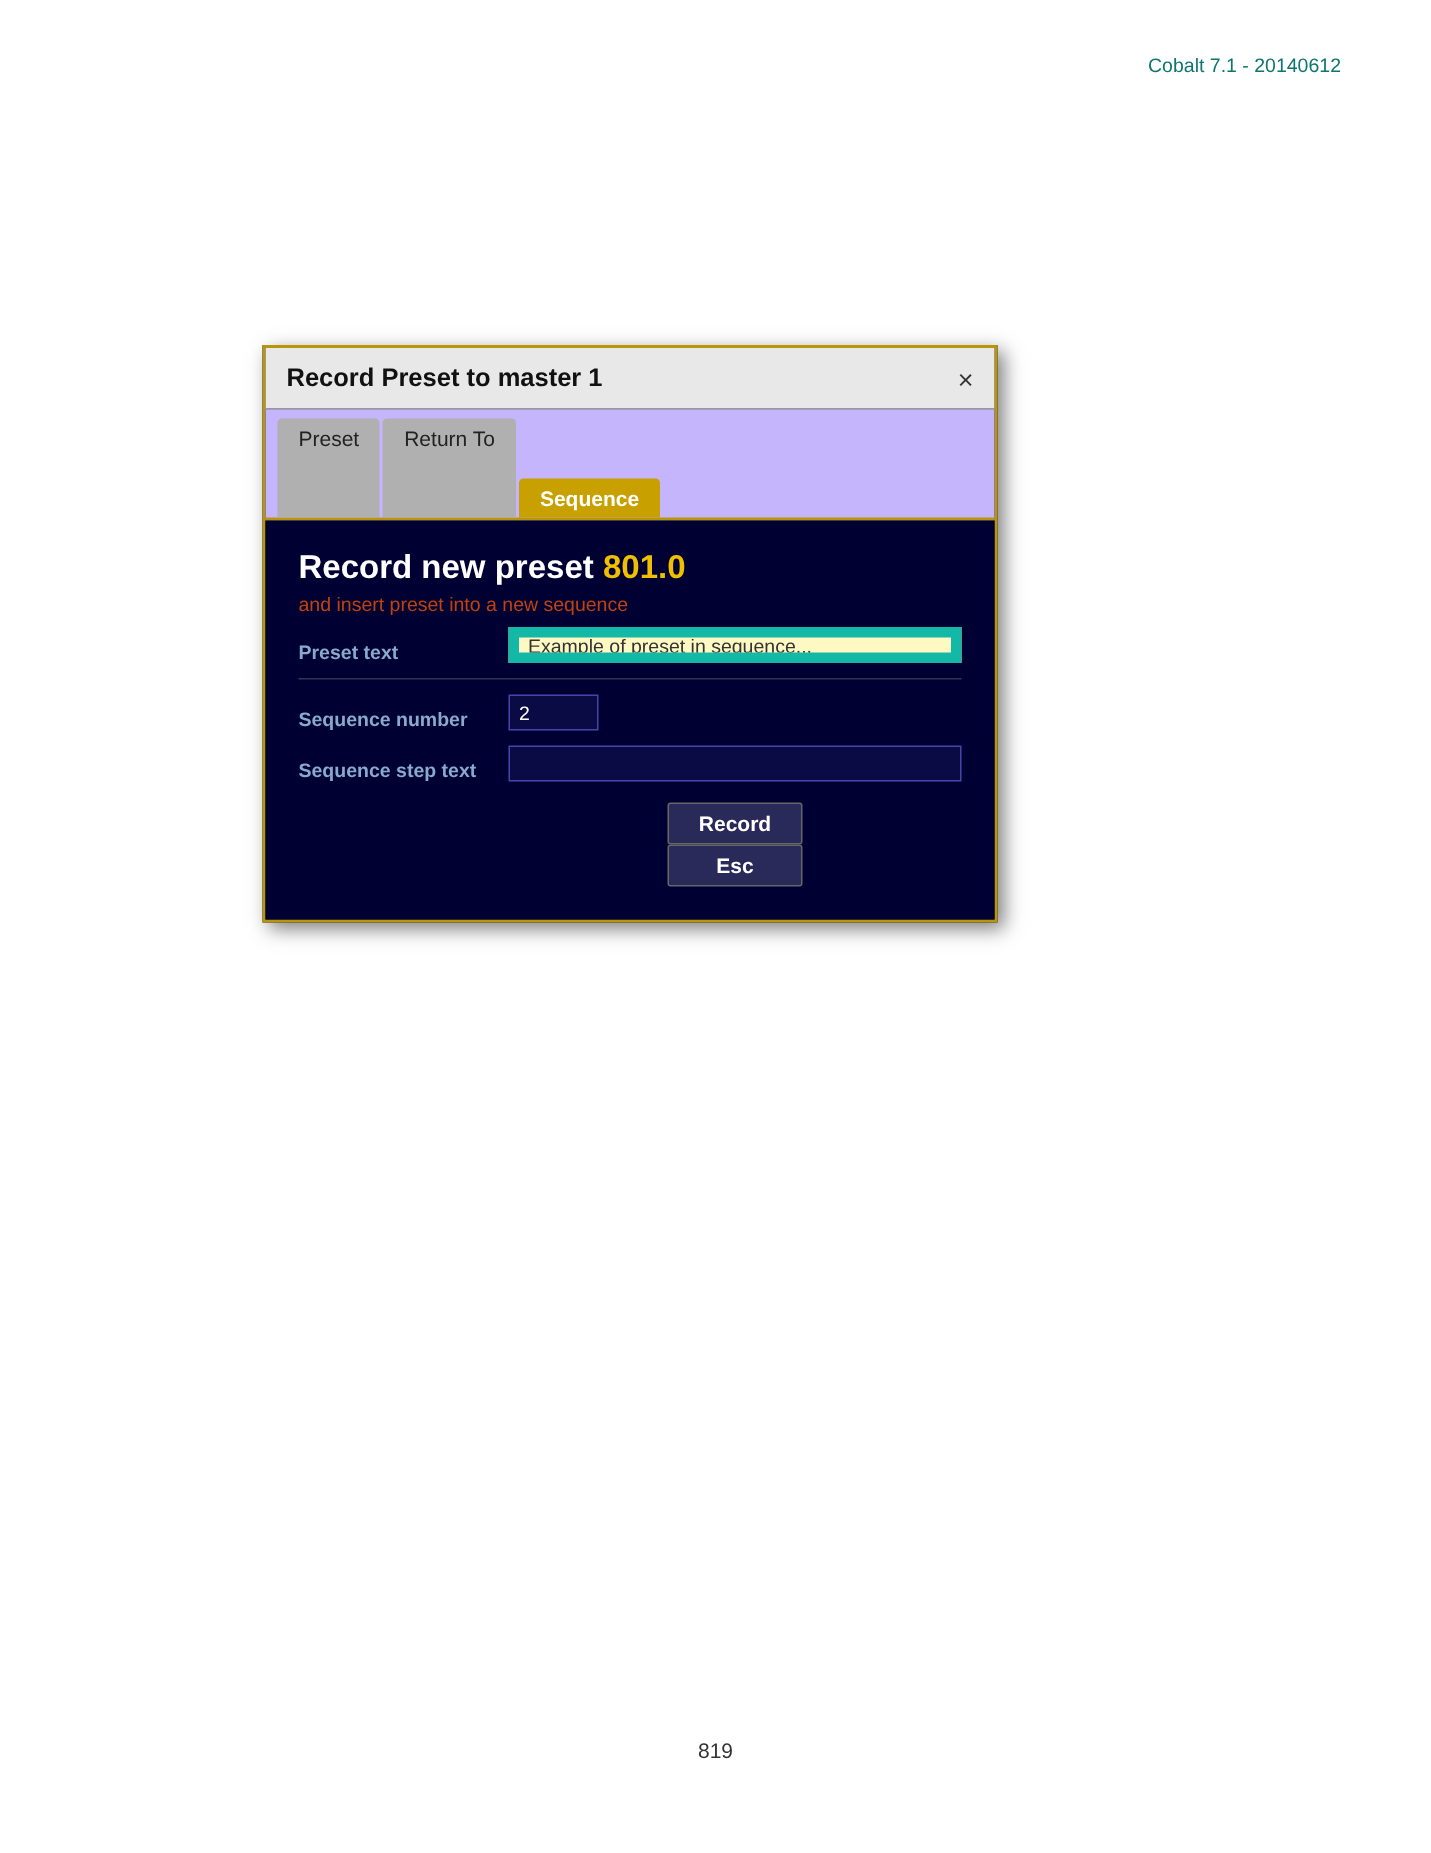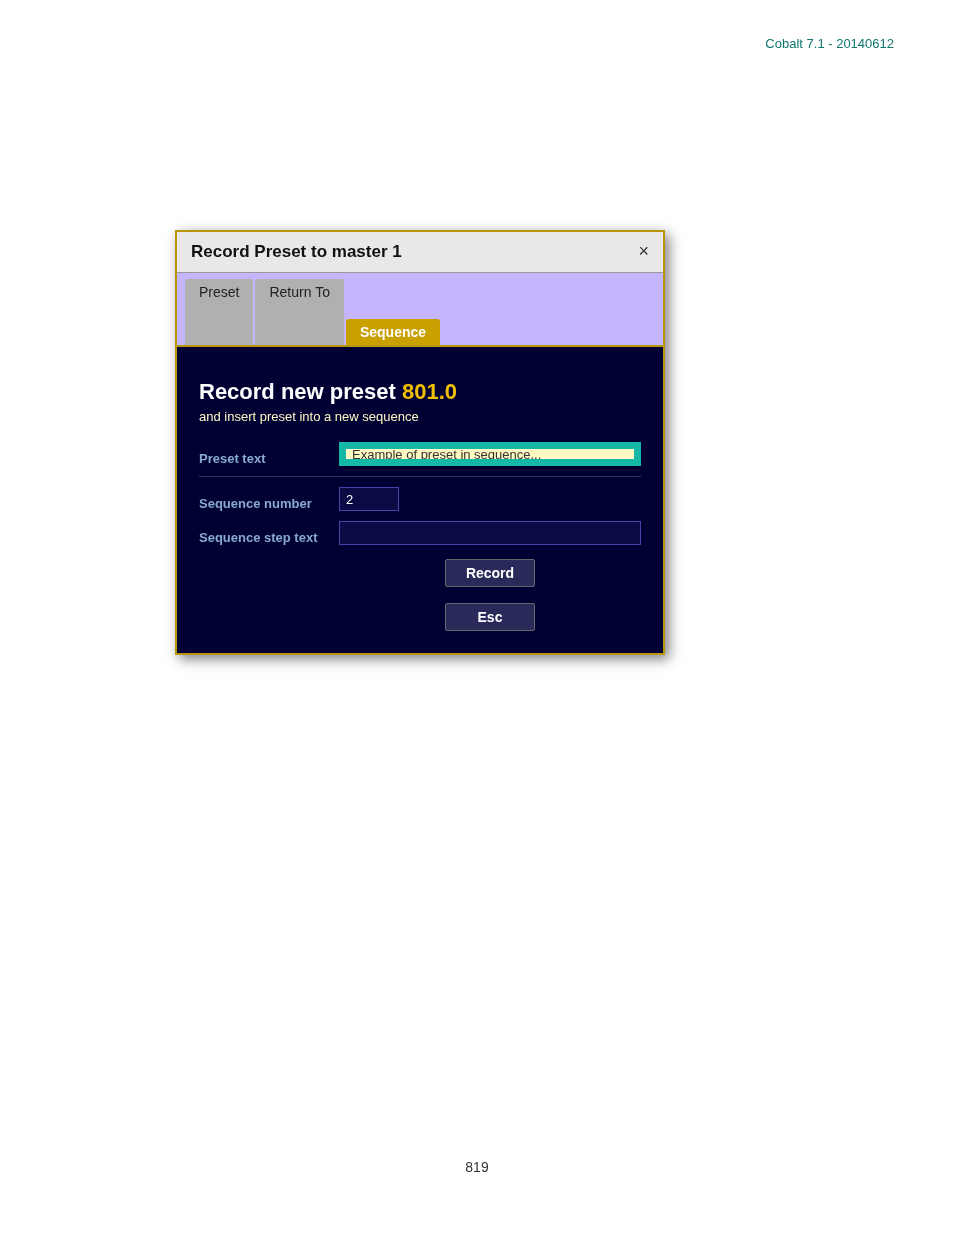--- a/index.html
+++ b/index.html
@@ -37,21 +37,21 @@
       border: 2px solid #b8960c;
       background: #000033;
       box-shadow: 4px 4px 12px rgba(0,0,0,0.5);
     }
 
     
     .dialog-titlebar {
       background: #e8e8e8;
       padding: 10px 14px;
       display: flex;
-      align-items: flex-start;
+      align-items: flex-end;
       justify-content: space-between;
       border-bottom: 1px solid #999;
     }
 
     .dialog-title {
       font-size: 17px;
       font-weight: bold;
       color: #111;
     }
 
@@ -86,38 +86,38 @@
     .tab.active {
       background: #c8a000;
       color: #fff;
       font-weight: bold;
       margin-top: 40px;
     }
 
     
     .dialog-body {
       background: #000033;
-      padding: 32px 22px 22px 22px;
+      padding: 18px 22px 22px 22px;
     }
 
     .record-heading {
       font-size: 22px;
       font-weight: bold;
       color: #ffffff;
       margin-bottom: 4px;
     }
 
     .record-heading span.preset-number {
       color: #f0c000;
     }
 
     .record-subtext {
       font-size: 13px;
-      color: #fef9c3;
-      margin-bottom: 18px;
+      color: #c2410c;
+      margin-bottom: 8px;
     }
 
     .form-row {
       display: flex;
       align-items: flex-end;
       margin-bottom: 10px;
     }
 
     .form-label {
       font-size: 13px;
@@ -152,21 +152,21 @@
     .divider {
       border: none;
       border-top: 1px solid #335;
       margin: 10px 0;
     }
 
     .button-row {
       display: flex;
       flex-direction: column;
       align-items: center;
-      gap: 16px;
+      gap: 0;
       margin-top: 14px;
       padding-left: 140px;
     }
 
     .btn {
       width: 90px;
       padding: 5px 0;
       font-size: 14px;
       font-weight: bold;
       text-align: center;

